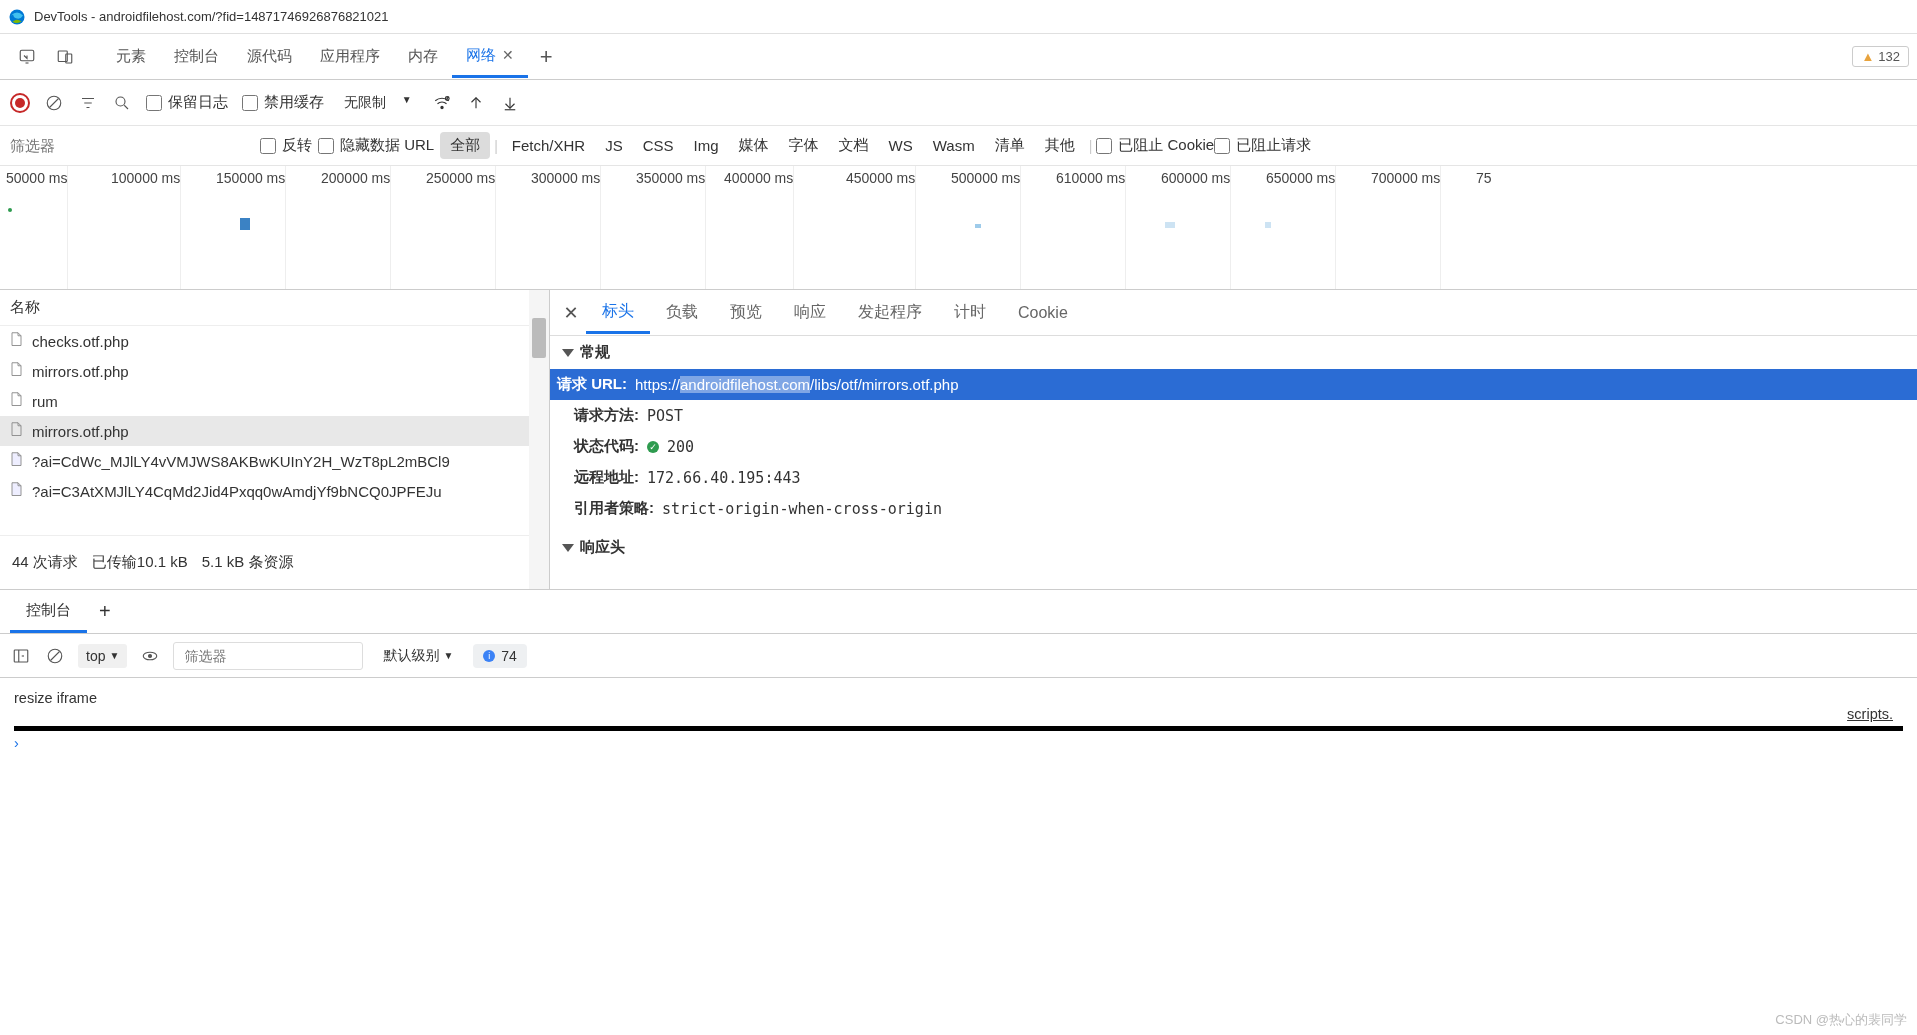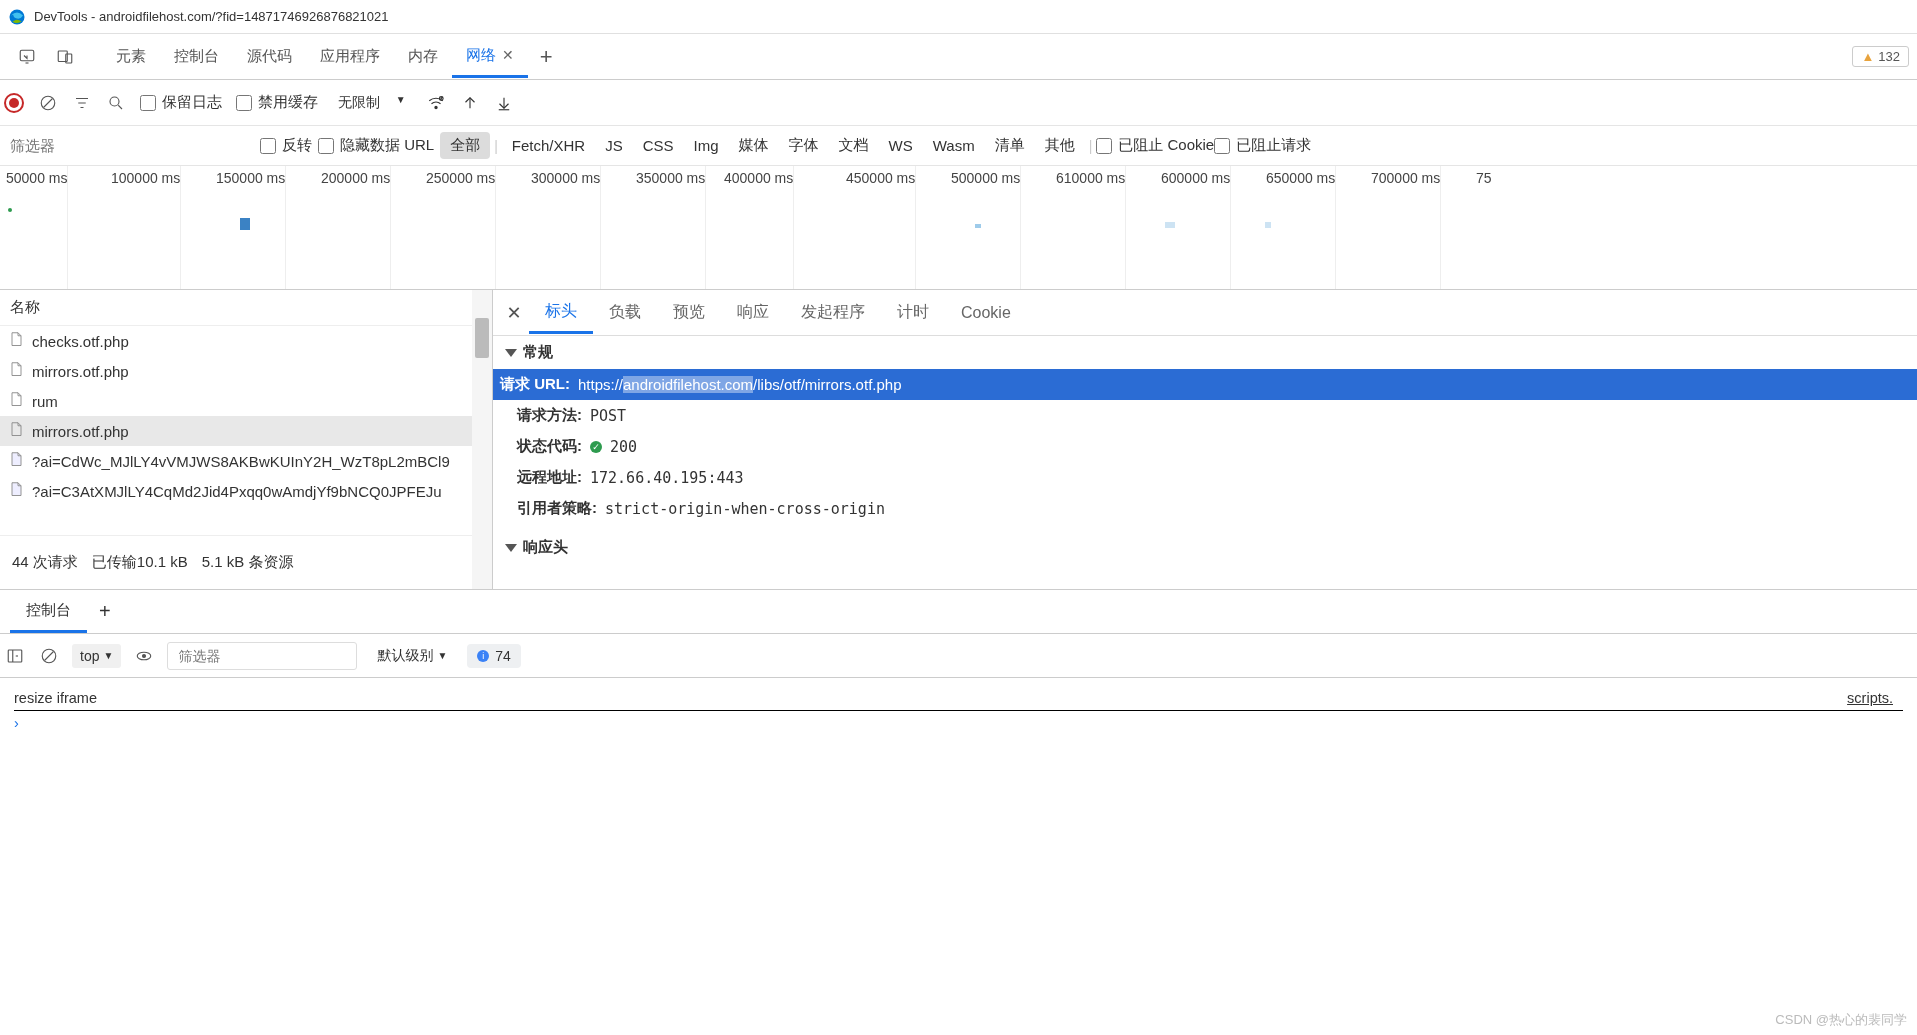--- a/index.html
+++ b/index.html
@@ -14,21 +14,21 @@
 .dev-icon svg { width: 18px; height: 18px; stroke: #555; fill: none; stroke-width: 1.5; }
 .tabgap { width: 18px; }
 .mtab { padding: 10px 14px; font-size: 15px; color: #555; cursor: pointer; position: relative; display:flex; align-items:center; gap:6px;}
 .mtab.active { color: #1a73e8; border-bottom: 3px solid #1a73e8; }
 .mtab .tab-x { font-size:14px; color:#666; }
 .add-tab { font-size: 22px; color: #555; padding: 0 12px; cursor: pointer; }
 .spacer { flex: 1; }
 .warn-badge { border:1px solid #ccc; padding:2px 8px; border-radius:3px; display:flex; align-items:center; gap:4px; font-size:13px; color:#555; }
 .warn-tri { color:#e8a33d; }
 
-.toolbar { display: flex; align-items: center; height: 46px; padding: 0 4px; gap: 14px; border-bottom: 1px solid #e5e5e5; font-size:14px; }
+.toolbar { display: flex; align-items: center; height: 46px; padding: 0 10px; gap: 14px; border-bottom: 1px solid #e5e5e5; font-size:14px; }
 .record-outer { width:20px; height:20px; border:2px solid #c62828; border-radius:50%; display:flex; align-items:center; justify-content:center;}
 .record-inner { width:10px; height:10px; background:#c62828; border-radius:50%;}
 .tb-icon { width:20px; height:20px; display:flex; align-items:center; justify-content:center; cursor:pointer;}
 .tb-icon svg { width:18px; height:18px; stroke:#555; fill:none; stroke-width:1.5;}
 .chk { display:flex; align-items:center; gap:6px; font-size:15px;}
 .chk input { width:16px; height:16px;}
 .throttle { display:flex; align-items:flex-start; gap:4px; padding:4px 6px;}
 .throttle .tri { font-size:10px;}
 .wifi-icon svg, .up-icon svg, .down-icon svg { stroke:#333; }
 
@@ -37,21 +37,21 @@
 .pill { padding:4px 10px; cursor:pointer; font-size:15px;}
 .pill.active { background:#dcdcdc; border-radius:4px;}
 .pill-gap { width:6px;}
 
 .timeline { position:relative; height:124px; border-bottom:1px solid #ccc; overflow:hidden;}
 .tick { position:absolute; top:0; height:100%; border-right:1px solid #eee; padding-left:6px; font-size:14px; color:#444; padding-top:4px;}
 .tl-blip { position:absolute; width:10px; height:12px; background:#3b82c4; top:52px;}
 .tl-dot { position:absolute; width:4px; height:4px; border-radius:50%; top:42px;}
 
 .midwrap { display:flex; height:300px; border-bottom:1px solid #ccc;}
-.left-pane { width:493px; border-right:1px solid #ccc; display:flex; flex-direction:column; position:relative;}
+.left-pane { width:550px; border-right:1px solid #ccc; display:flex; flex-direction:column; position:relative;}
 .lp-header { padding:8px 10px; font-size:15px; font-weight:500; border-bottom:1px solid #eee;}
 .lp-list { flex:1; overflow:auto;}
 .lp-item { display:flex; align-items:center; gap:8px; padding:6px 10px; font-size:15px; cursor:pointer; white-space:nowrap; overflow:hidden;}
 .lp-item.selected { background:#e8e8e8;}
 .file-ico { width:14px; display:inline-block;}
 .file-ico svg { width:13px; height:15px; stroke:#888; fill:none; stroke-width:1.2;}
 .lp-footer { padding:17px 12px; font-size:15px; color:#333; border-top:1px solid #eee; display:flex; gap:14px;}
 .scrollbar { position:absolute; right:0; top:0; bottom:0; width:20px; background:#f5f5f5;}
 .sb-thumb { position:absolute; left:3px; right:3px; top:28px; height:40px; background:#bbb; border-radius:2px;}
 
@@ -69,31 +69,31 @@
 .kv-k { font-weight:600; white-space:nowrap;}
 .kv-v { font-family: Consolas, monospace;}
 .url-mid { background: rgba(255,255,255,0.4); padding:0 0px;}
 .status-dot { width:12px; height:12px; border-radius:50%; background:#2e9b4f; display:inline-block; color:#fff; font-size:9px; text-align:center; line-height:12px;}
 
 .drawer-tabs { display:flex; align-items:center; height:44px; border-bottom:1px solid #ccc; padding-left:10px;}
 .drtab { padding:10px 16px; font-size:15px; cursor:pointer;}
 .drtab.active { border-bottom:3px solid #1a73e8; font-weight:500;}
 .dr-add { font-size:20px; padding:0 12px; cursor:pointer;}
 
-.console-tb { display:flex; align-items:center; height:44px; padding:0 4px; gap:12px; border-bottom:1px solid #ccc;}
+.console-tb { display:flex; align-items:center; height:44px; padding:0 10px; gap:12px; border-bottom:1px solid #ccc;}
 .ctb-icon { width:22px; height:22px; display:flex; align-items:center; justify-content:center; cursor:pointer;}
 .ctb-icon svg { width:18px; height:18px; stroke:#555; fill:none; stroke-width:1.5;}
 .ctx-sel { display:flex; align-items:center; gap:4px; padding:4px 8px; background:#f0f0f0; border-radius:3px; font-size:14px;}
 .c-filter { border:1px solid #ddd; padding:5px 10px; font-size:14px; width:190px; color:#888; border-radius:3px;}
 .level-sel { display:flex; align-items:center; gap:4px; padding:4px 8px; font-size:14px;}
 .issue-badge { display:flex; align-items:center; gap:6px; padding:4px 10px; background:#eef0f2; border-radius:4px; font-size:14px;}
 .issue-dot { width:12px; height:12px; border-radius:50%; background:#3b82f6; color:#fff; font-size:9px; display:flex; align-items:center; justify-content:center;}
 
 .console-body { padding:8px 14px; font-family:Consolas,monospace; font-size:14.5px;}
-.msg-row { display:flex; border-bottom:1px solid #000000; padding:4px 0;}
+.msg-row { display:flex; border-bottom:5px solid #000000; padding:4px 0;flex-direction:column;}
 .msg-text { flex:1;}
 .msg-src { color:#333; text-decoration:underline; text-align:right; padding-right:10px;}
 .prompt { color:#1a73e8; padding:4px 0;}
 .watermark { position:fixed; bottom:6px; right:10px; font-size:13px; color:#bbb;}
 </style>
 </head>
 <body>
 
 <div class="titlebar">
   <span class="edge-icon">

